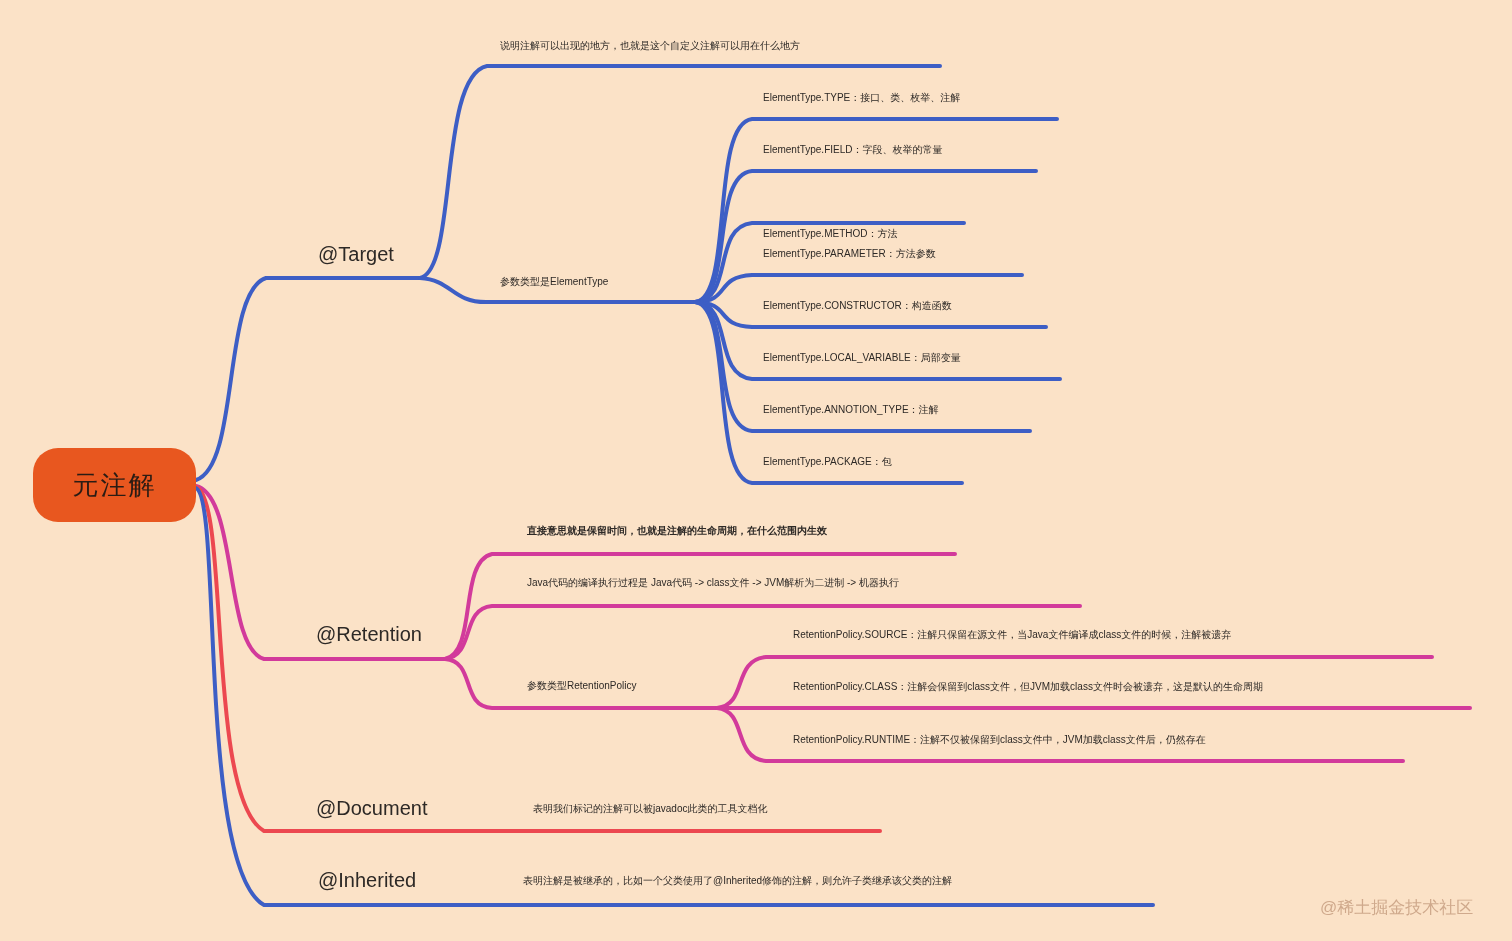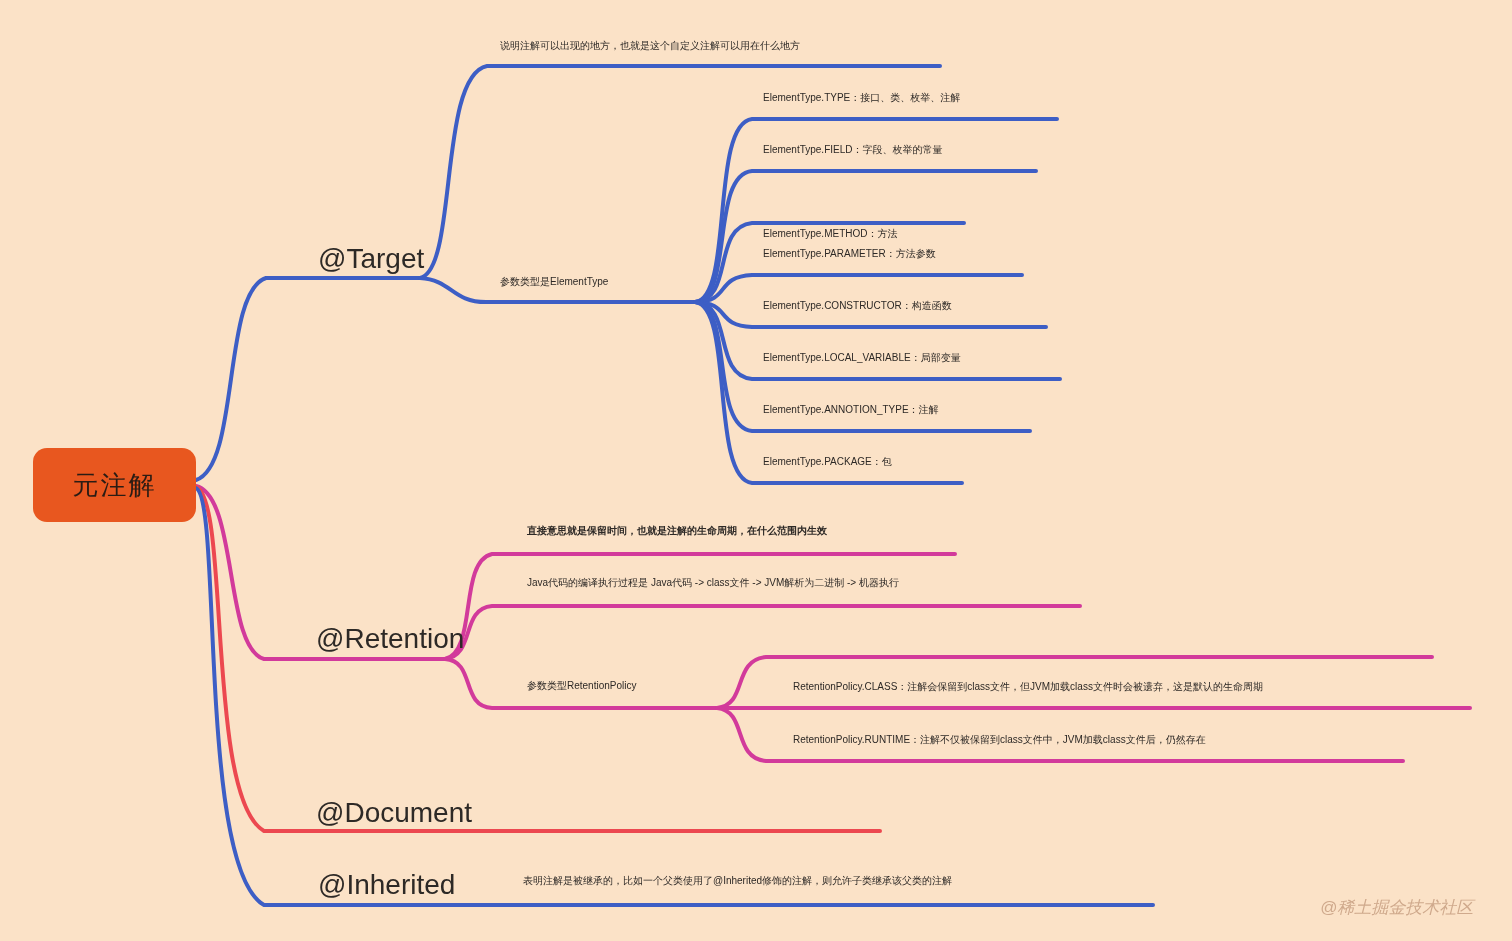--- a/index.html
+++ b/index.html
@@ -10,40 +10,39 @@
     overflow:hidden;position:relative;
   }
   .canvas{position:absolute;left:0;top:0;width:1512px;height:941px;}
   svg.links{position:absolute;left:0;top:0;}
   .label{
     position:absolute;
     color:#2D2926;
     white-space:nowrap;
     line-height:1.15;
   }
-  .f20{font-size:28px;}
+  .f20{font-size:20px;}
   .f15{font-size:10px;}
   .root-node{
     position:absolute;
     left:33px;top:448px;width:163px;height:74px;
     background:#E8571F;
-    border-radius:14px;
+    border-radius:25px;
     display:flex;align-items:center;justify-content:center;
   }
   .root-node .root-label{
     font-size:26px;
     color:#2A1C14;
     letter-spacing:2px;
   }
   .watermark{
     position:absolute;
     left:1320px;top:896px;
     font-size:17px;
     color:#CFA98C;
-    font-style:italic;
   }
 </style>
 </head>
 <body>
 
 <div class="canvas">
 
   <svg class="links" width="1512" height="941" viewBox="0 0 1512 941" fill="none" stroke-linecap="round" stroke-linejoin="round" stroke-width="4">
 
     <path d="M 196 480 C 240 466 222 292 266 278 L 420 278" stroke="#3D5EC5"></path>
@@ -84,23 +83,25 @@
   <div class="label f15" style="left:763px;top:248px;">ElementType.PARAMETER：方法参数</div>
   <div class="label f15" style="left:763px;top:300px;">ElementType.CONSTRUCTOR：构造函数</div>
   <div class="label f15" style="left:763px;top:352px;">ElementType.LOCAL_VARIABLE：局部变量</div>
   <div class="label f15" style="left:763px;top:404px;">ElementType.ANNOTION_TYPE：注解</div>
   <div class="label f15" style="left:763px;top:456px;">ElementType.PACKAGE：包</div>
 
   <div class="label f20" style="left:316px;top:623px;">@Retention</div>
   <div class="label f15" style="left:527px;top:525px;font-weight:bold;">直接意思就是保留时间，也就是注解的生命周期，在什么范围内生效</div>
   <div class="label f15" style="left:527px;top:577px;">Java代码的编译执行过程是 Java代码 -&gt; class文件 -&gt; JVM解析为二进制 -&gt; 机器执行</div>
   <div class="label f15" style="left:527px;top:680px;">参数类型RetentionPolicy</div>
+  <div class="label f15" style="left:793px;top:629px;">RetentionPolicy.SOURCE：注解只保留在源文件，当Java文件编译成class文件的时候，注解被遗弃</div>
   <div class="label f15" style="left:793px;top:681px;">RetentionPolicy.CLASS：注解会保留到class文件，但JVM加载class文件时会被遗弃，这是默认的生命周期</div>
   <div class="label f15" style="left:793px;top:734px;">RetentionPolicy.RUNTIME：注解不仅被保留到class文件中，JVM加载class文件后，仍然存在</div>
 
   <div class="label f20" style="left:316px;top:797px;">@Document</div>
+  <div class="label f15" style="left:533px;top:803px;">表明我们标记的注解可以被javadoc此类的工具文档化</div>
 
   <div class="label f20" style="left:318px;top:869px;">@Inherited</div>
   <div class="label f15" style="left:523px;top:875px;">表明注解是被继承的，比如一个父类使用了@Inherited修饰的注解，则允许子类继承该父类的注解</div>
 
   <div class="watermark">@稀土掘金技术社区</div>
 
 </div>
 
 </body></html>

